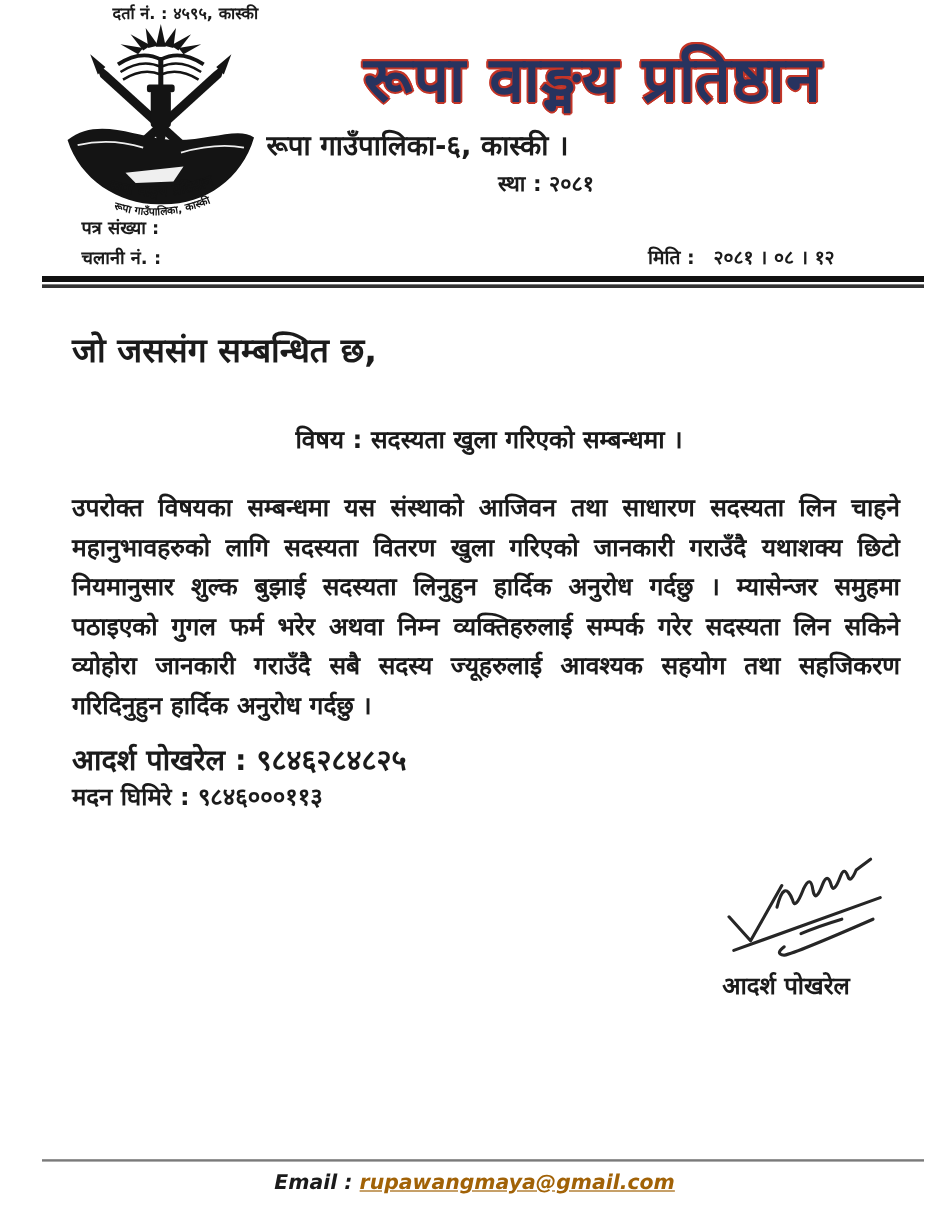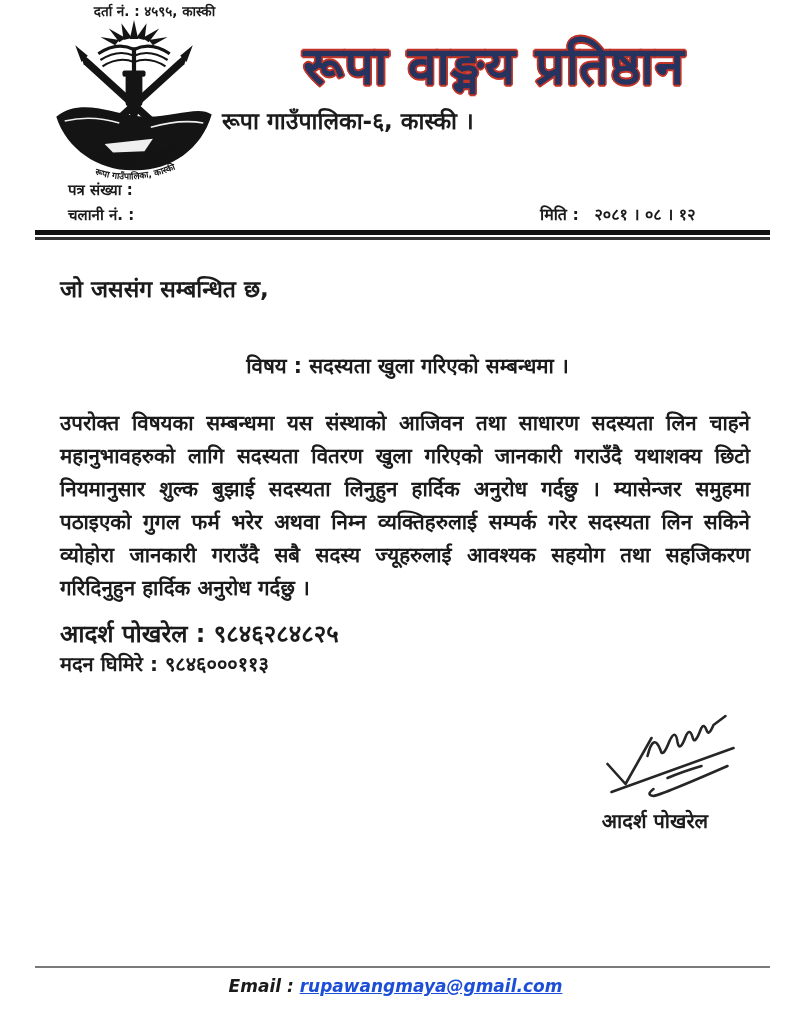--- a/index.html
+++ b/index.html
@@ -43,41 +43,41 @@
   .letter-no{left:68px;top:179px;font-size:15px;}
   .dispatch-no{left:68px;top:204px;font-size:15px;}
   .date-line{left:540px;top:203px;font-size:16px;white-space:nowrap;}
   .date-line .v{margin-left:10px;}
   .head-rule{
     left:35px;top:230px;width:735px;height:5px;
     background:#111;
     border-bottom:2px solid #fff;
     box-shadow:0 3px 0 #333;
   }
-  .salutation{left:60px;top:272px;font-size:23px;}
+  .salutation{left:60px;top:272px;font-size:28px;}
   .subject{left:0;top:351px;width:815px;text-align:center;font-size:20.5px;}
   .body-par{
     left:60px;top:407px;width:690px;
     font-size:20.5px;line-height:33px;
     text-align:justify;
   }
   .contact-1{left:60px;top:616px;font-size:24px;}
   .contact-2{left:60px;top:650px;font-size:20px;}
   .signature{left:595px;top:712px;width:155px;height:90px;}
   .signoff{
     left:535px;top:806px;width:240px;
     text-align:center;font-size:20px;line-height:31px;
   }
   .foot-rule{left:35px;top:966px;width:735px;height:2px;background:#7a7a7a;}
   .footer-email{
     left:0;top:976px;width:791px;text-align:center;
     font-size:17px;font-style:italic;
   }
   .footer-email .addr{
-    color:#1d4ed8;text-decoration:underline;cursor:pointer;
+    color:#a16207;text-decoration:underline;cursor:pointer;
   }
   svg .ink{fill:#141414;}
   svg .stroke{stroke:#141414;fill:none;}
 </style>
 </head>
 <body>
 
 <div class="page">
 
   <div class="abs reg-no">दर्ता नं. : ४५९५, कास्की</div>
@@ -134,20 +134,21 @@
         <textPath href="#arcTop" startOffset="50%" text-anchor="middle">रूपा वाङ्मय प्रतिष्ठान</textPath>
       </text>
       <text font-size="8.5" font-weight="bold" fill="#141414">
         <textPath href="#arcBot" startOffset="50%" text-anchor="middle">रूपा गाउँपालिका, कास्की</textPath>
       </text>
     </svg>
   </div>
 
   <div class="abs org-title">रूपा वाङ्मय प्रतिष्ठान</div>
   <div class="abs org-subtitle">रूपा गाउँपालिका-६, कास्की ।</div>
+  <div class="abs org-estd">स्था : २०८१</div>
 
   <div class="abs letter-no">पत्र संख्या :</div>
   <div class="abs dispatch-no">चलानी नं. :</div>
 
   <div class="abs date-line">
     <span>मिति :</span>
     <span class="v">२०८१ । ०८ । १२</span>
   </div>
 
   <div class="abs head-rule"></div>

